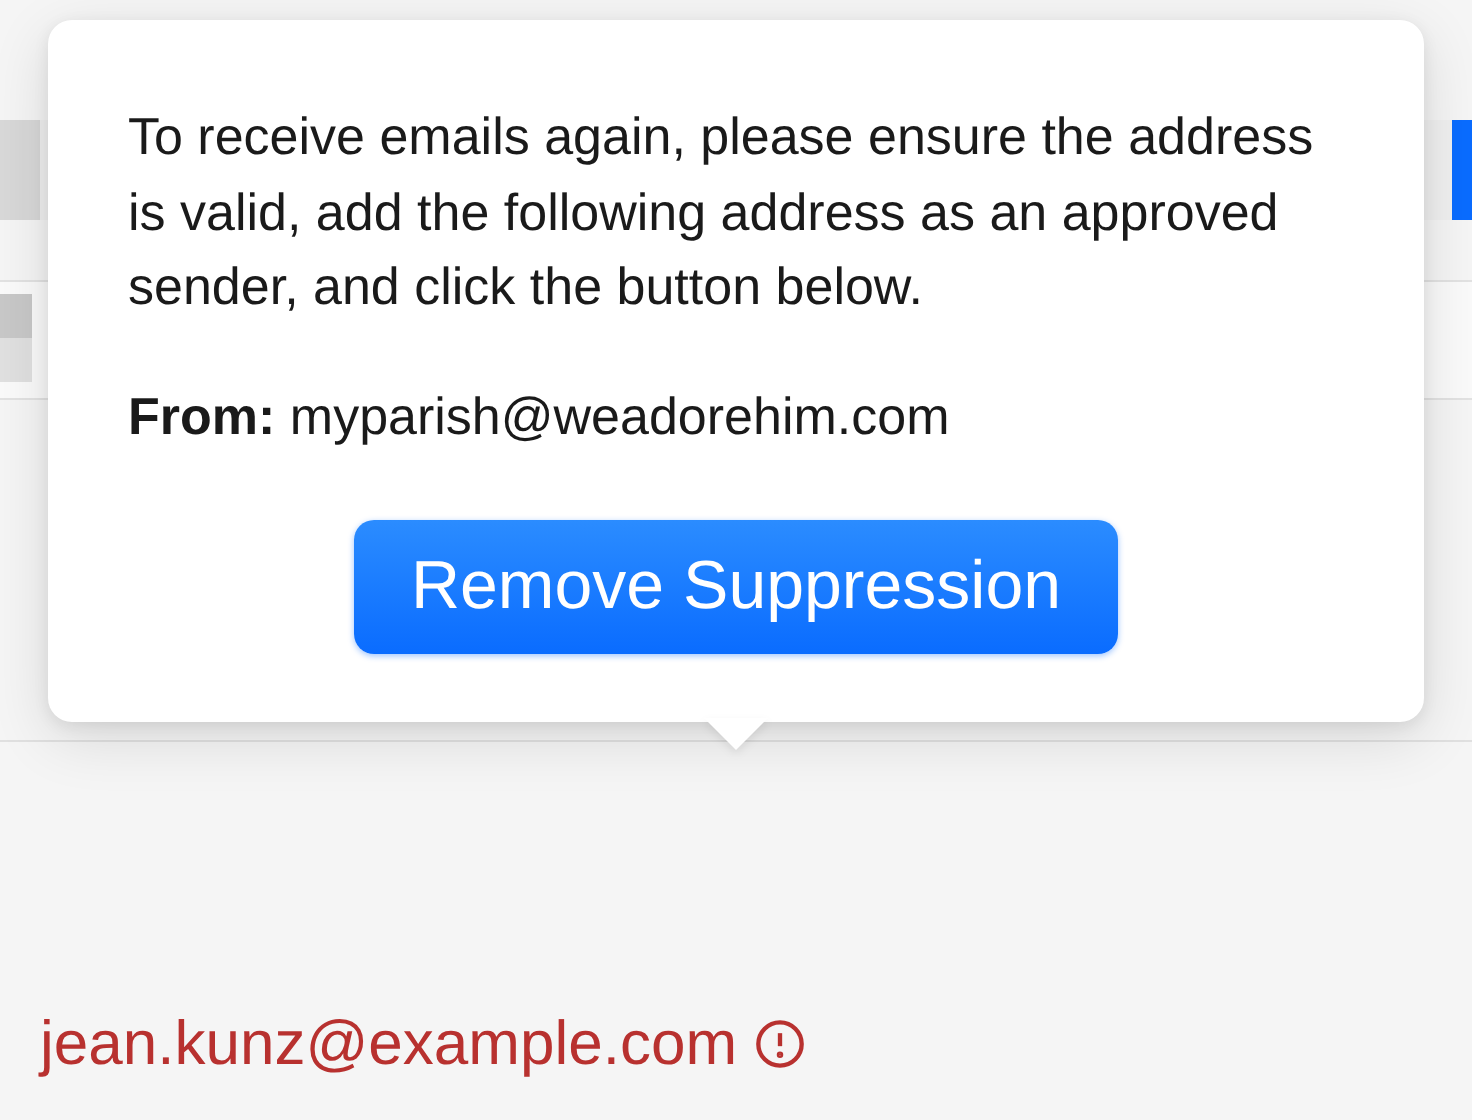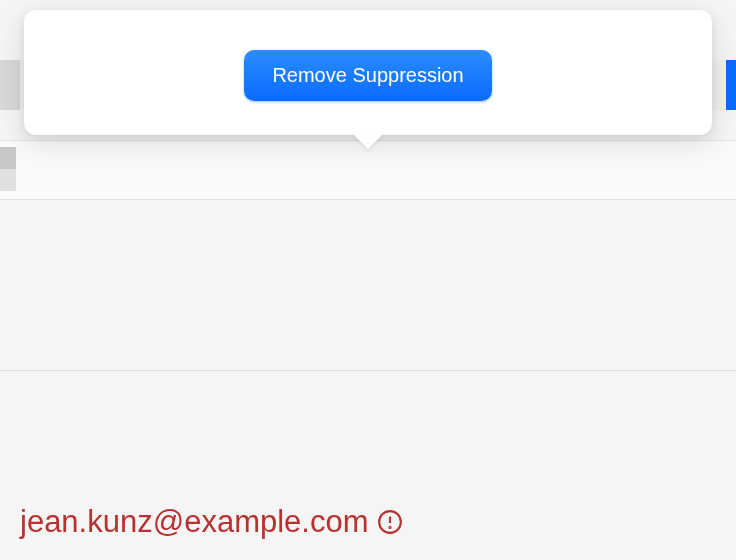--- a/index.html
+++ b/index.html
@@ -96,21 +96,21 @@
       color: #1a1a1a;
       margin-bottom: 36px;
     }
     .button-wrap {
       text-align: center;
     }
     .primary-btn {
       display: inline-block;
       background: linear-gradient(180deg, #2b8cff 0%, #0a6cff 100%);
       color: #ffffff;
-      font-size: 20px;
+      font-size: 34px;
       font-weight: 400;
       padding: 14px 28px;
       border: none;
       border-radius: 10px;
       cursor: pointer;
       box-shadow: 0 1px 3px rgba(10,108,255,0.4);
     }
     .email-link {
       position: absolute;
       bottom: 20px;
@@ -133,20 +133,25 @@
     }
   </style>
 </head>
 <body>
 
 <div class="bg-blur bg-row-1"></div>
 <div class="bg-blur bg-row-2"></div>
 <div class="bg-divider"></div>
 
 <div class="popover">
+  <p class="popover-text">To receive emails again, please ensure the address is valid, add the following address as an approved sender, and click the button below.</p>
+  <p class="from-line">
+    <span class="bold">From:</span>
+    <span>myparish@weadorehim.com</span>
+  </p>
   <div class="button-wrap">
     <button class="primary-btn">Remove Suppression</button>
   </div>
 </div>
 
 <div class="email-link">
   <span>jean.kunz@example.com</span>
   <span class="warn-icon">
     <svg viewBox="0 0 24 24" fill="none" stroke="#b8312f" stroke-width="2">
       <circle cx="12" cy="12" r="10"></circle>

